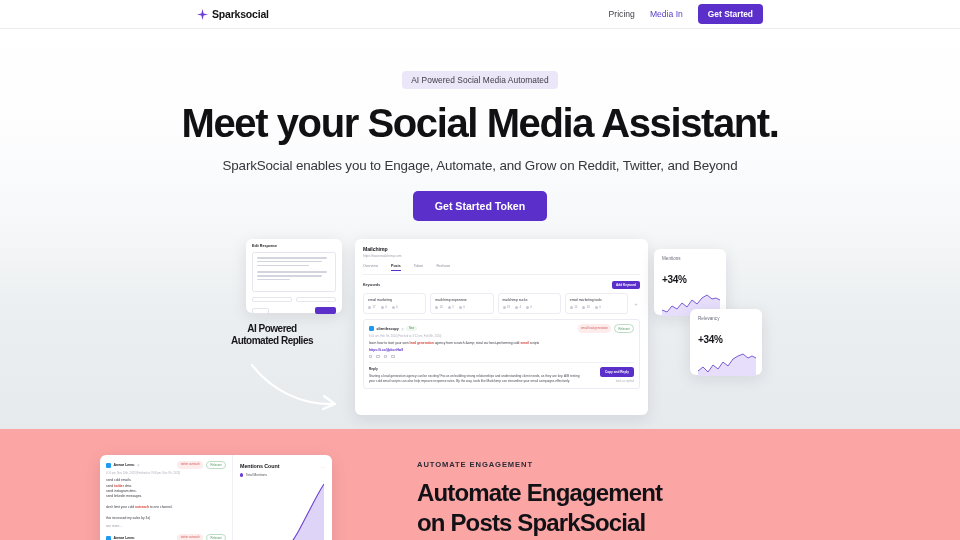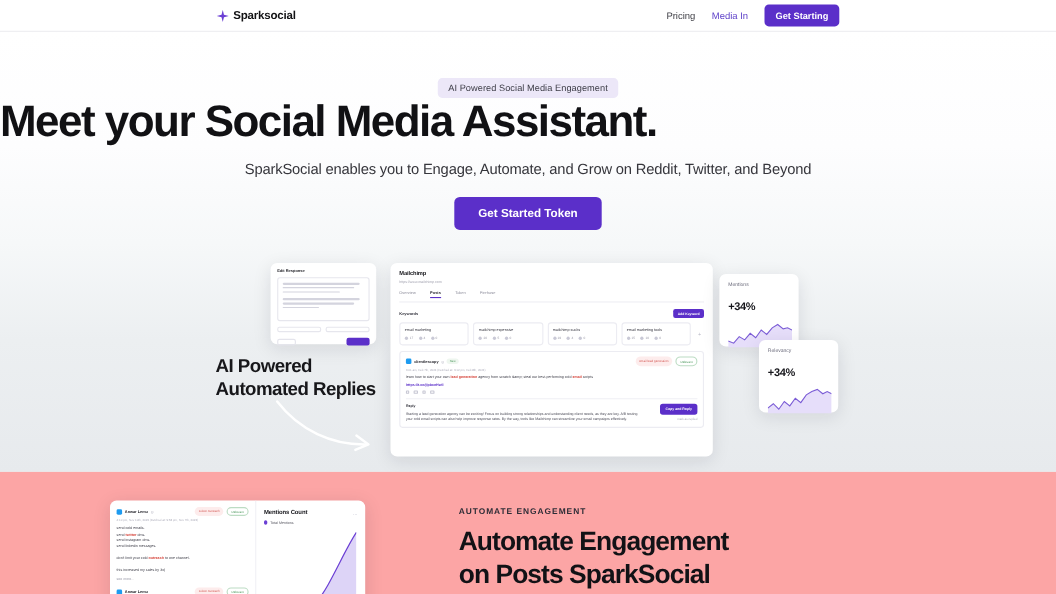--- a/index.html
+++ b/index.html
@@ -42,41 +42,41 @@
     background:linear-gradient(180deg,#ffffff 0%,#fdfdfe 26%,#f6f8f9 48%,#eceff1 70%,#e7eaed 100%);
     overflow:hidden;
   }
   .badge {
     margin:42px auto 0; display:block; width:max-content;
     background:#ece7f8; color:#3c3c46;
     font-size:8.4px; padding:4px 9px; border-radius:4px;
     letter-spacing:0.05px;
   }
   .h1 {
-    margin-top:1px; 
+    margin-top:13px; text-align:center;
     font-size:40px; font-weight:700; letter-spacing:-1.4px; color:#111114;
     line-height:1.06;
   }
   .sub {
     margin-top:14px; text-align:center;
     font-size:13.4px; color:#36363c; font-weight:400; letter-spacing:-0.15px;
   }
   .cta-wrap { text-align:center; margin-top:18px; }
   .cta {
     background:#5b2fc9; color:#fff; border:none; border-radius:5px;
     font-size:10.6px; font-weight:600; padding:9px 22px; cursor:pointer;
     font-family:"Liberation Sans", sans-serif;
   }
 
   
   .art { position:absolute; left:0; top:206px; width:960px; height:200px; }
 
   .ai-label {
     position:absolute; left:196px; top:88px; width:152px;
-    font-size:17px; font-weight:700;
+    text-align:center; font-size:10px; font-weight:700;
     color:#17171a; letter-spacing:-0.5px; line-height:1.22;
   }
   .ai-arrow { position:absolute; left:250px; top:128px; }
 
   .card { background:#fff; border-radius:6px; position:absolute;
           box-shadow:0 4px 16px rgba(24,24,40,.10); }
 
   
   .c-edit { left:246px; top:4px; width:96px; height:74px; padding:5px 6px; }
   .ce-title { font-size:3.6px; font-weight:700; color:#1c1c22; margin-bottom:4px; }
@@ -175,27 +175,27 @@
 <div class="nav">
   <div class="brand">
     <svg class="brand-star" viewBox="0 0 24 24">
       <path d="M12 0 L14.4 9.6 L24 12 L14.4 14.4 L12 24 L9.6 14.4 L0 12 L9.6 9.6 Z" fill="#6b3fd4"></path>
     </svg>
     <span class="brand-name">Sparksocial</span>
   </div>
   <div class="nav-right">
     <span class="nav-link">Pricing</span>
     <span class="nav-link signin">Media In</span>
-    <button class="btn-primary">Get Starting</button>
+    <button class="btn-primary">Get Started</button>
   </div>
 </div>
 
 <div class="hero">
 
-  <div class="badge">AI Powered Social Media Engagement</div>
+  <div class="badge">AI Powered Social Media Automated</div>
   <h1 class="h1">Meet your Social Media Assistant.</h1>
   <p class="sub">SparkSocial enables you to Engage, Automate, and Grow on Reddit, Twitter, and Beyond</p>
   <div class="cta-wrap">
     <button class="cta">Get Started Token</button>
   </div>
 
   <div class="art">
 
     <div class="ai-label">
       <div>AI Powered</div>

